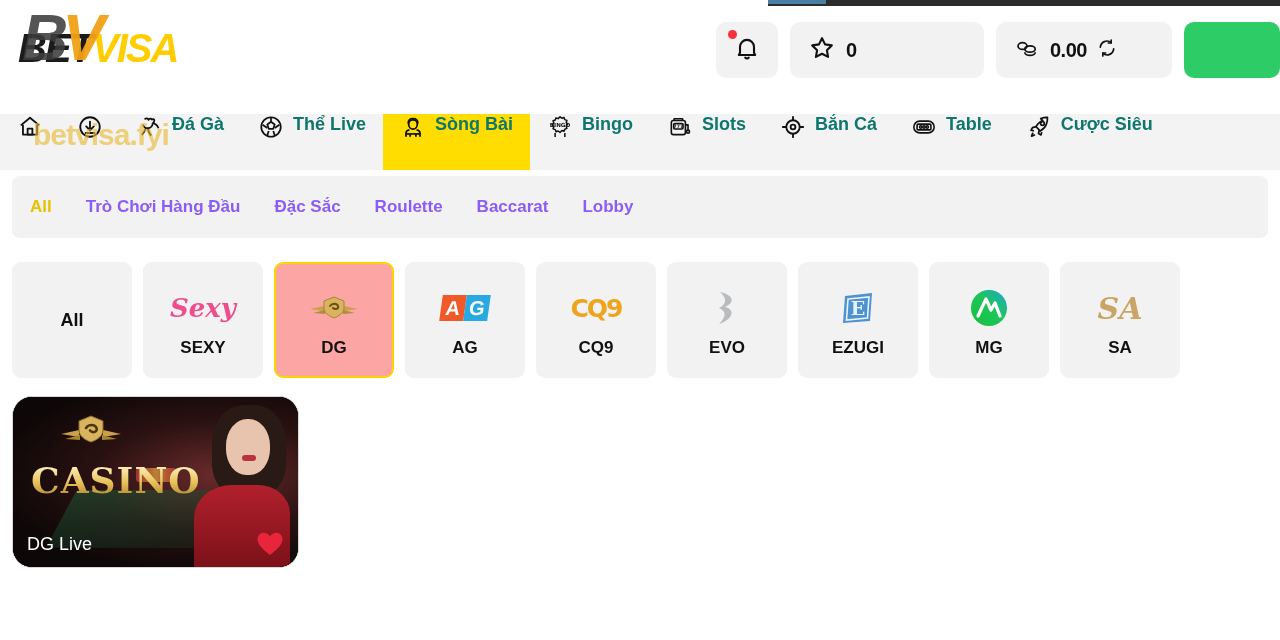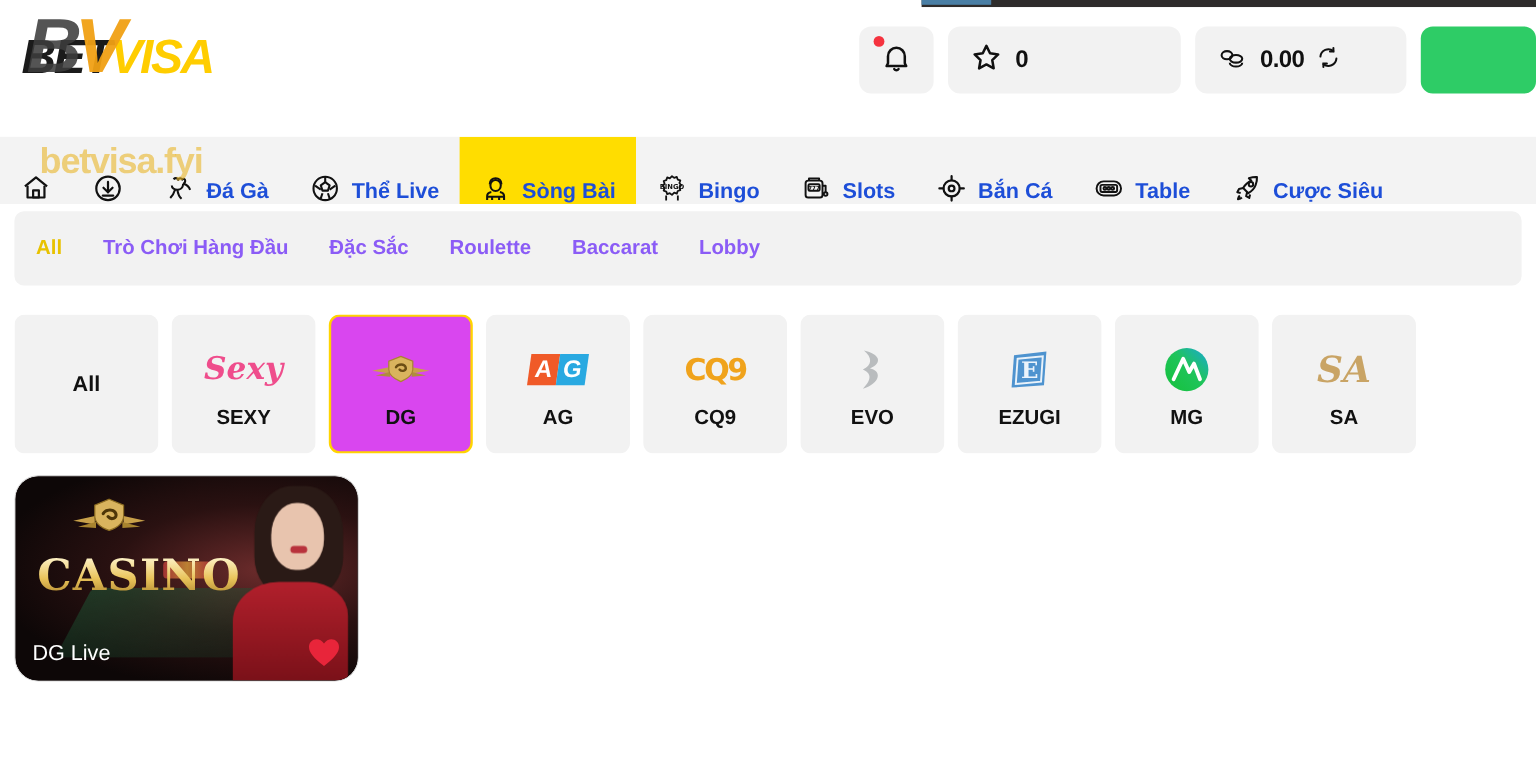--- a/index.html
+++ b/index.html
@@ -47,23 +47,23 @@
     width: 96px; height: 56px; border-radius: 10px;
     background: #2ecc66; border: none;
   }
 
   
   #mainnav {
     position: absolute; top: 114px; left: 0; width: 1280px; height: 56px;
     background: #f3f3f3; display: flex; align-items: stretch; overflow: hidden;
   }
   .navitem {
-    display: flex; align-items: flex-end; gap: 9px;
+    display: flex; align-items: flex-start; gap: 9px;
     padding: 0 17px; white-space: nowrap;
-    font-size: 18px; font-weight: 700; color: #1d4ed8;
+    font-size: 18px; font-weight: 700; color: #0f766e;
   }
   .navitem.active { background: #FFDD00; }
   .navicon { display: flex; align-items: center; justify-content: center; width: 26px; height: 26px; flex: 0 0 26px; }
   .navicon svg { width: 26px; height: 26px; }
 
   
   #watermark {
     position: absolute; left: 8px; top: 0px; width: 300px; height: 172px;
     pointer-events: none; z-index: 40;
   }
@@ -94,21 +94,21 @@
   #providers {
     position: absolute; top: 262px; left: 12px; width: 1268px; height: 116px;
     display: flex; gap: 11px; overflow: hidden;
   }
   .pcard {
     width: 120px; height: 116px; flex: 0 0 120px;
     background: #f2f2f2; border-radius: 9px;
     border: 2px solid transparent;
     display: flex; flex-direction: column; align-items: center; justify-content: center;
   }
-  .pcard.selected { border-color: #FFD400; background: #d946ef; }
+  .pcard.selected { border-color: #FFD400; background: #fca5a5; }
   .pcard.textonly { justify-content: center; }
   .plogo { height: 52px; display: flex; align-items: center; justify-content: center; }
   .pname { font-size: 17px; font-weight: 800; color: #111; margin-top: 4px; }
   .pcard.textonly .pname { margin-top: 0; font-size: 18px; }
 
   
   .lg-sexy { font-family: "DejaVu Serif", serif; font-style: italic; font-size: 26px; color: #ef4d8c; font-weight: 700; }
   .lg-bbin { font-size: 27px; font-weight: 800; color: #d92b34; letter-spacing: -2px; font-family: "DejaVu Sans", sans-serif; }
   .lg-cq9 { font-size: 25px; font-weight: 800; color: #f0a31c; letter-spacing: -2px; font-family: "DejaVu Sans", sans-serif; }
   .lg-sa { font-family: "DejaVu Serif", serif; font-style: italic; font-size: 30px; color: #c9a465; font-weight: 700; }

